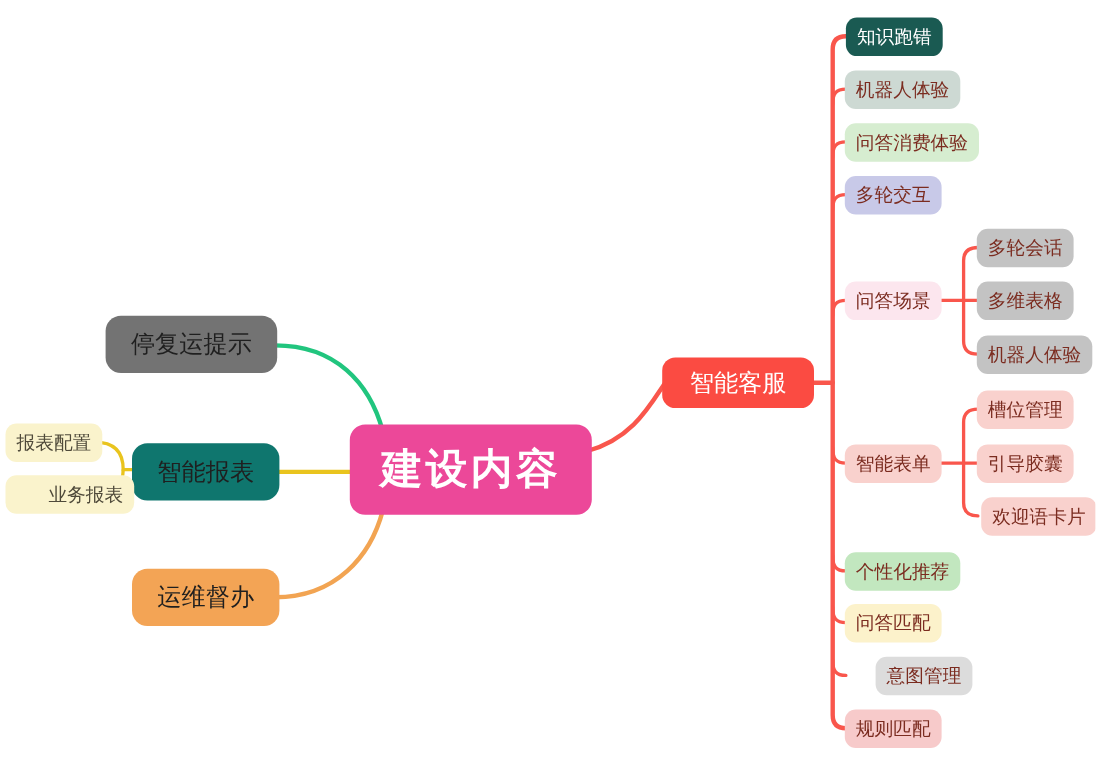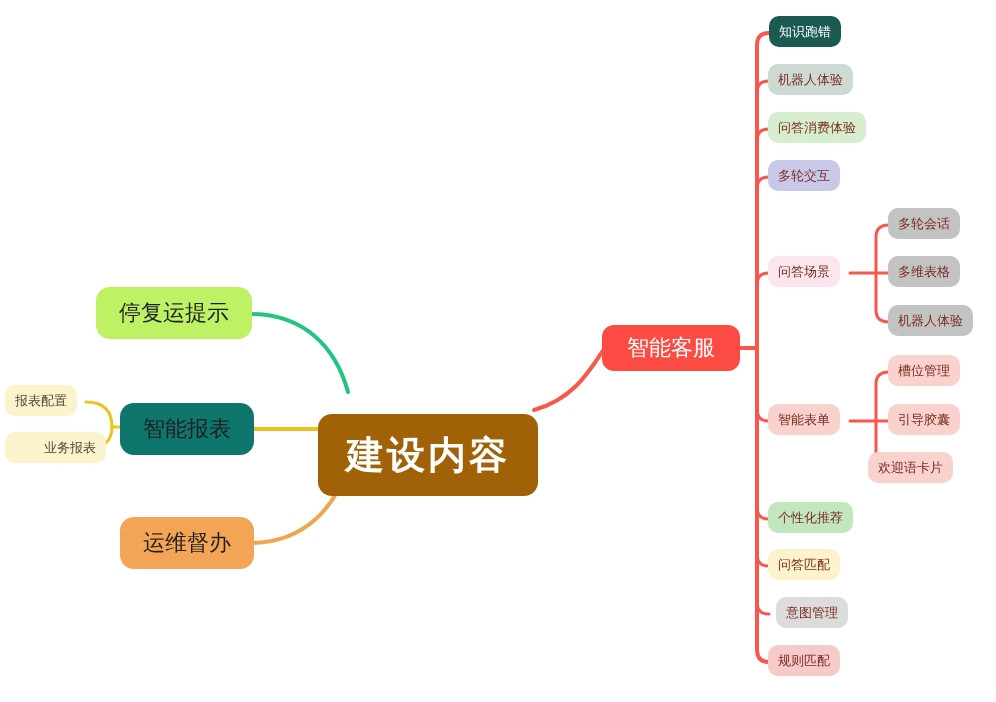--- a/index.html
+++ b/index.html
@@ -5,21 +5,21 @@
   html,body{margin:0;padding:0;background:#ffffff;}
   #canvas{
     position:relative;width:996px;height:702px;background:#ffffff;overflow:hidden;
     font-family:"Liberation Sans","DejaVu Sans",sans-serif;
   }
   #edges{position:absolute;left:0;top:0;width:996px;height:702px;}
   .n{
     position:absolute;display:inline-flex;align-items:center;justify-content:center;
     white-space:nowrap;box-sizing:border-box;line-height:1;
   }
-  .small{font-size:13px;padding:9px 10px;border-radius:10px;color:#7b2c20;}
+  .small{font-size:17px;padding:9px 10px;border-radius:10px;color:#7b2c20;}
   .mid{font-size:22px;padding:15px 23px;border-radius:14px;color:#1f1f1f;}
   .root{font-size:38px;font-weight:bold;padding:22px 28px;border-radius:14px;letter-spacing:3px;}
   .cs{font-size:22px;padding:12px 25px;border-radius:12px;}
   .wt{color:#ffffff;}
 </style>
 </head>
 <body>
 
 <div id="canvas">
 
@@ -51,41 +51,41 @@
       <path stroke-width="3" d="M757,505 C757,515 760,519 769,519"></path>
       <path stroke-width="3" d="M757,552 C757,562 760,566 769,566"></path>
       <path stroke-width="3" d="M757,600 C757,610 760,614 769,614"></path>
       <path stroke-width="3" d="M850,273 L889,273"></path>
       <path stroke-width="3" d="M889,225 Q876,225 876,237 L876,310 Q876,322 889,322"></path>
       <path stroke-width="3" d="M850,421 L889,421"></path>
       <path stroke-width="3" d="M889,372 Q876,372 876,384 L876,457 Q876,469 889,469"></path>
     </g>
   </svg>
 
-  <div class="n root wt" style="left: 318px; top: 386px; background: #a16207; margin-top: 28px;">建设内容</div>
+  <div class="n root wt" style="left: 318px; top: 386px; background: #ec4899;">建设内容</div>
 
-  <div class="n mid" style="left: 96px; top: 287px; background: #bef264;">停复运提示</div>
+  <div class="n mid" style="left: 96px; top: 287px; background: #737373;">停复运提示</div>
   <div class="n mid" style="left: 120px; top: 403px; background: #0f766e;">智能报表</div>
   <div class="n small" style="left: 5px; top: 385px; color: rgb(79, 74, 58); background: rgb(250, 243, 204);">报表配置</div>
   <div class="n small" style="left: 5px; top: 432px; color: rgb(79, 74, 58); background: rgb(250, 243, 204); padding-left: 39px;">业务报表</div>
   <div class="n mid" style="left: 120px; top: 517px; background: rgb(243, 164, 85);">运维督办</div>
 
   <div class="n cs wt" style="left: 602px; top: 325px; background: rgb(251, 75, 66); font-family: Liberation Serif, serif;">智能客服</div>
 
   <div class="n small wt" style="left: 769px; top: 16px; background: rgb(26, 90, 82);">知识跑错</div>
   <div class="n small" style="left: 768px; top: 64px; background: rgb(205, 217, 211);">机器人体验</div>
   <div class="n small" style="left: 768px; top: 112px; background: rgb(214, 237, 208);">问答消费体验</div>
   <div class="n small" style="left: 768px; top: 160px; background: rgb(200, 201, 232);">多轮交互</div>
   <div class="n small" style="left: 768px; top: 256px; background: rgb(252, 230, 238);">问答场景</div>
   <div class="n small" style="left: 768px; top: 404px; background: rgb(249, 209, 205);">智能表单</div>
   <div class="n small" style="left: 768px; top: 502px; background: rgb(194, 231, 191);">个性化推荐</div>
   <div class="n small" style="left: 768px; top: 549px; background: rgb(252, 242, 203);">问答匹配</div>
-  <div class="n small" style="left: 776px; top: 597px; background: rgb(220, 220, 220);">意图管理</div>
+  <div class="n small" style="left: 796px; top: 597px; background: rgb(220, 220, 220);">意图管理</div>
   <div class="n small" style="left: 768px; top: 645px; background: rgb(247, 202, 202);">规则匹配</div>
 
   <div class="n small" style="left: 888px; top: 208px; background: rgb(195, 195, 195);">多轮会话</div>
   <div class="n small" style="left: 888px; top: 256px; background: rgb(195, 195, 195);">多维表格</div>
   <div class="n small" style="left: 888px; top: 305px; background: rgb(195, 195, 195);">机器人体验</div>
   <div class="n small" style="left: 888px; top: 355px; background: rgb(249, 209, 205);">槽位管理</div>
   <div class="n small" style="left: 888px; top: 404px; background: rgb(249, 209, 205);">引导胶囊</div>
-  <div class="n small" style="left: 868px; top: 452px; background: rgb(249, 209, 205);">欢迎语卡片</div>
+  <div class="n small" style="left: 892px; top: 452px; background: rgb(249, 209, 205);">欢迎语卡片</div>
 
 </div>
 
 </body></html>

